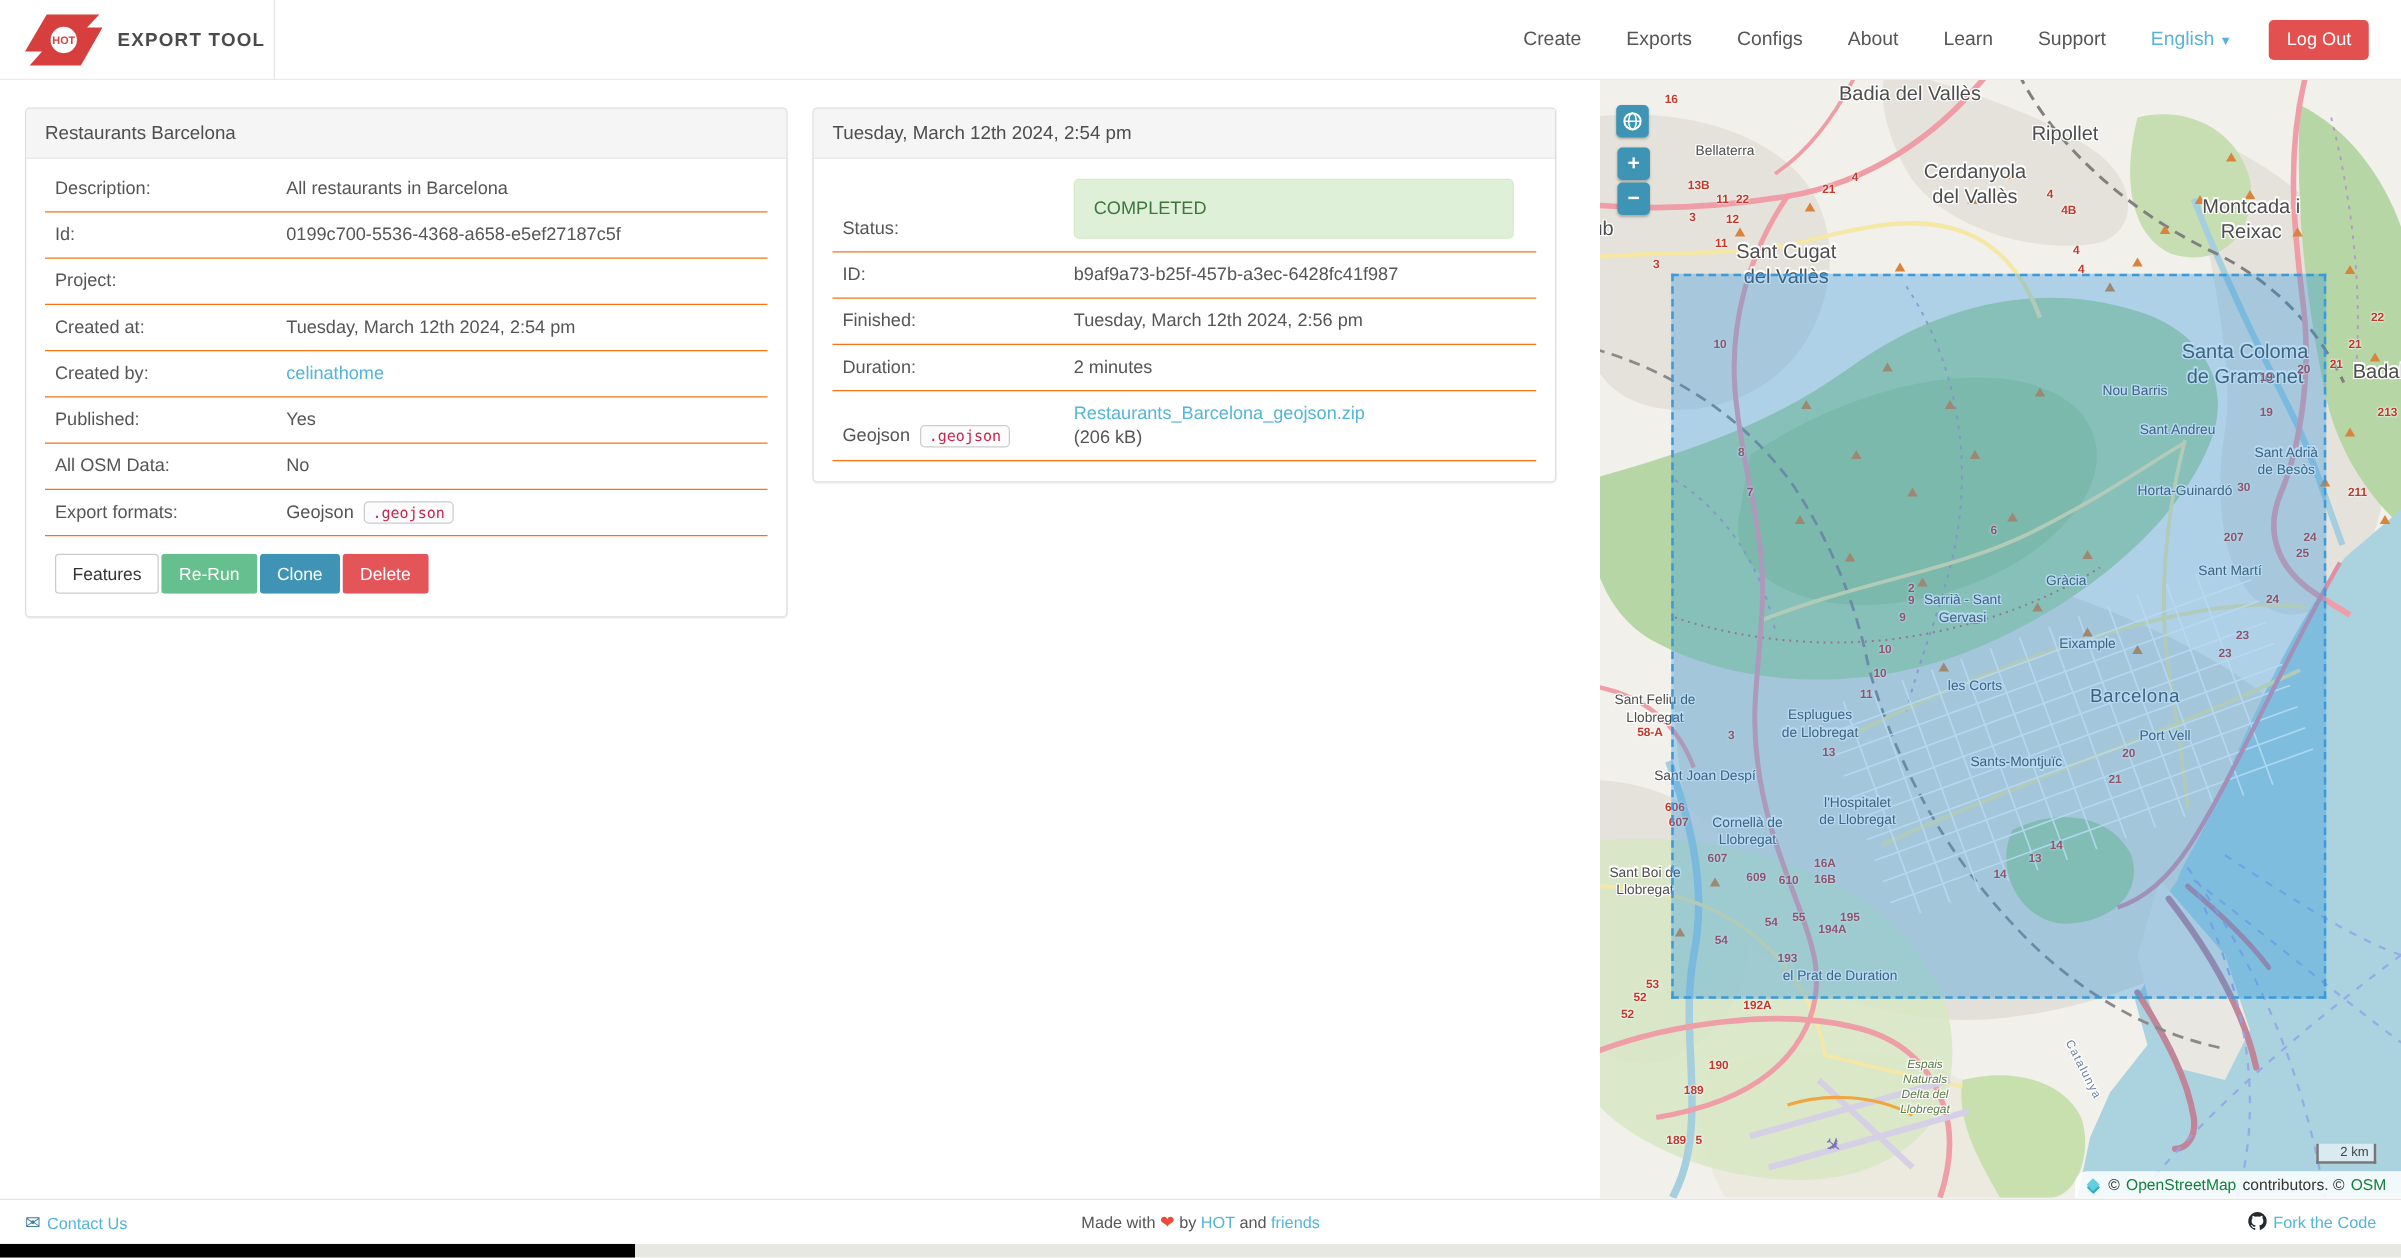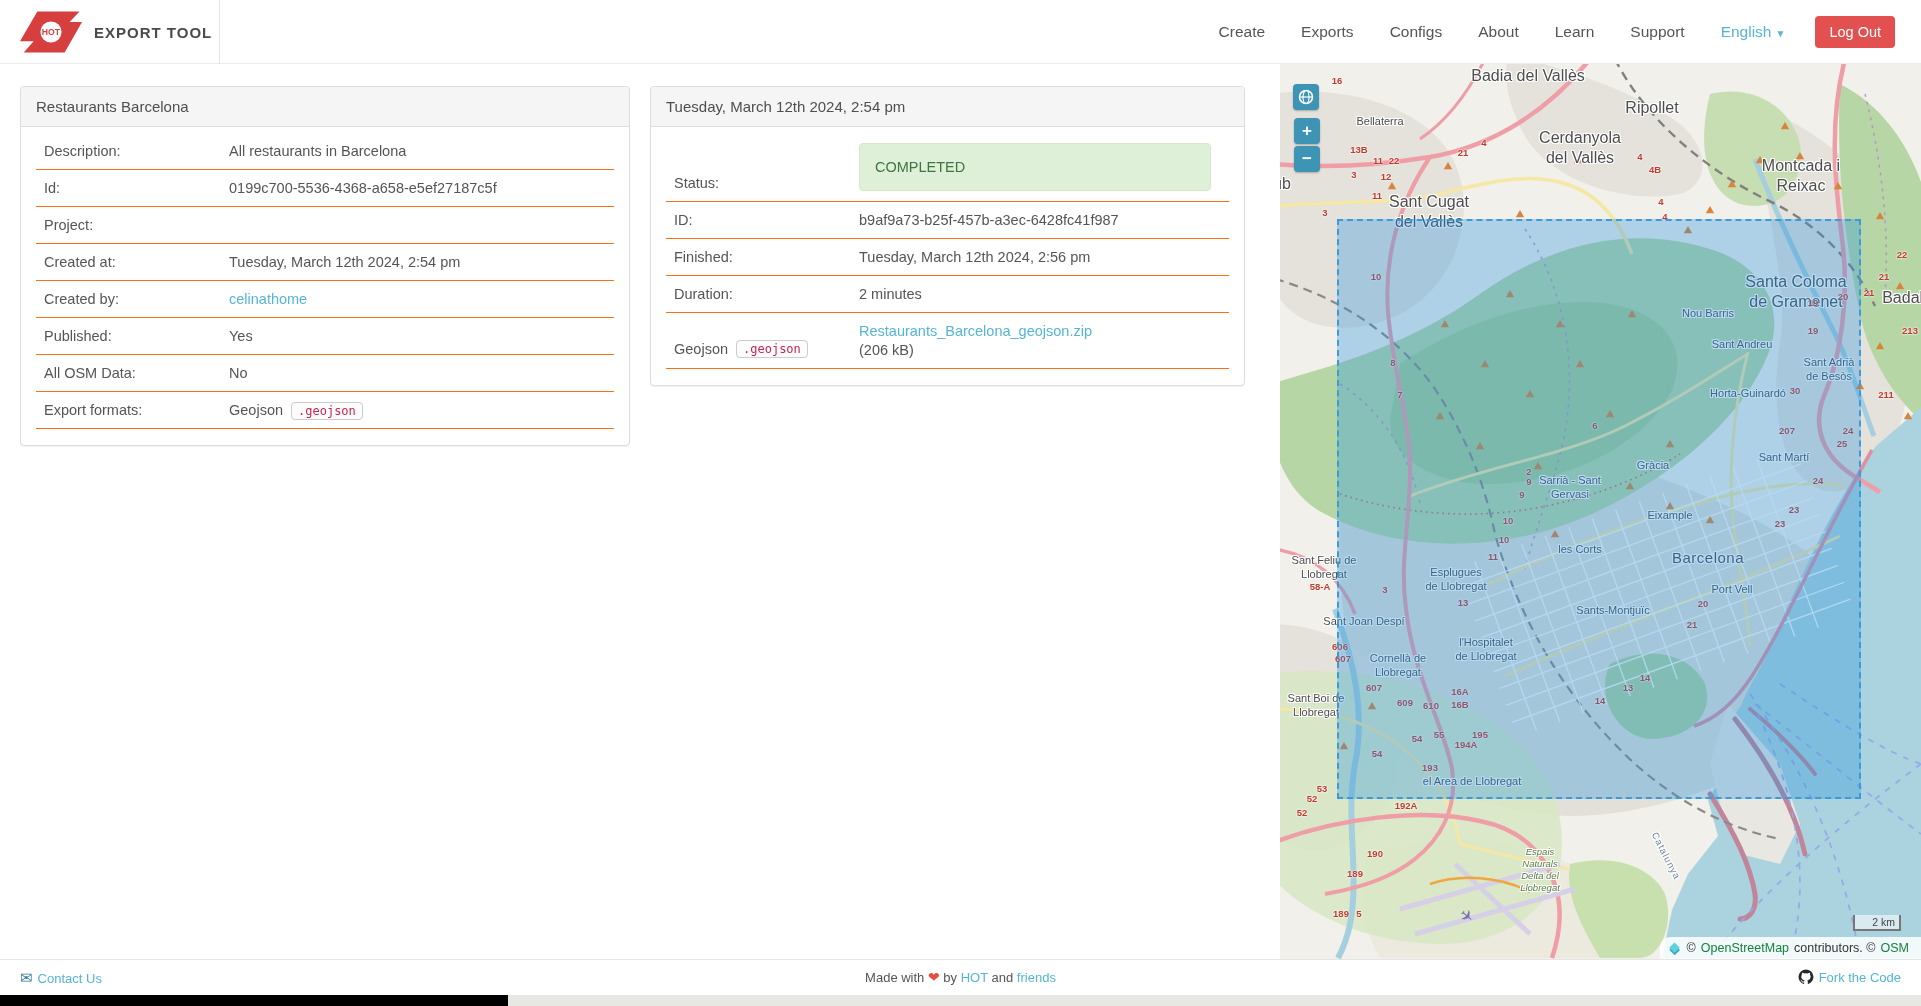--- a/index.html
+++ b/index.html
@@ -132,20 +132,26 @@
           <div class="tvalue">Yes</div>
         </div>
         <div class="trow">
           <div class="tlabel">All OSM Data:</div>
           <div class="tvalue">No</div>
         </div>
         <div class="trow">
           <div class="tlabel">Export formats:</div>
           <div class="tvalue">Geojson<span class="code-badge">.geojson</span></div>
         </div>
+      </div>
+    <div class="btn-row" id="export-buttons">
+        <button class="btn btn-default">Features</button>
+        <button class="btn btn-success">Re-Run</button>
+        <button class="btn btn-info">Clone</button>
+        <button class="btn btn-danger">Delete</button>
       </div>
   </div>
 </div>
 
 <div class="panel" id="run-panel">
   <div class="panel-heading">Tuesday, March 12th 2024, 2:54 pm</div>
   <div class="panel-body">
     <div class="trow">
       <div class="tlabel">Status:</div>
       <div class="tvalue">
@@ -313,21 +319,21 @@
       <div class="map-label" style="left: 300px; top: 486px;">les Corts</div>
       <div class="map-label big" style="left: 428px; top: 494px;">Barcelona</div>
       <div class="map-label" style="left: 452px; top: 526px;">Port Vell</div>
       <div class="map-label" style="left: 333px; top: 547px;">Sants-Montjuïc</div>
       <div class="map-label" style="left: 44px; top: 504px;">Sant Feliu de<br>Llobregat</div>
       <div class="map-label" style="left: 176px; top: 516px;">Esplugues<br>de Llobregat</div>
       <div class="map-label" style="left: 84px; top: 558px;">Sant Joan Despí</div>
       <div class="map-label" style="left: 206px; top: 586px;">l'Hospitalet<br>de Llobregat</div>
       <div class="map-label" style="left: 118px; top: 602px;">Cornellà de<br>Llobregat</div>
       <div class="map-label" style="left: 36px; top: 642px;">Sant Boi de<br>Llobregat</div>
-      <div class="map-label" style="left: 192px; top: 718px;">el Area de Llobregat</div>
+      <div class="map-label" style="left: 192px; top: 718px;">el Prat de Duration</div>
       <div class="map-label nat" style="left: 260px; top: 806px;">Espais<br>Naturals<br>Delta del<br>Llobregat</div>
       <div class="map-label sea" style="left: 386px; top: 792px; transform: translate(-50%, -50%) rotate(63deg);">Catalunya</div>
       <div class="road-num" style="left: 57px; top: 16px;">16</div>
       <div class="road-num" style="left: 79px; top: 85px;">13B</div>
       <div class="road-num" style="left: 98px; top: 96px;">11</div>
       <div class="road-num" style="left: 114px; top: 96px;">22</div>
       <div class="road-num" style="left: 74px; top: 110px;">3</div>
       <div class="road-num" style="left: 106px; top: 112px;">12</div>
       <div class="road-num" style="left: 97px; top: 131px;">11</div>
       <div class="road-num" style="left: 45px; top: 148px;">3</div>

